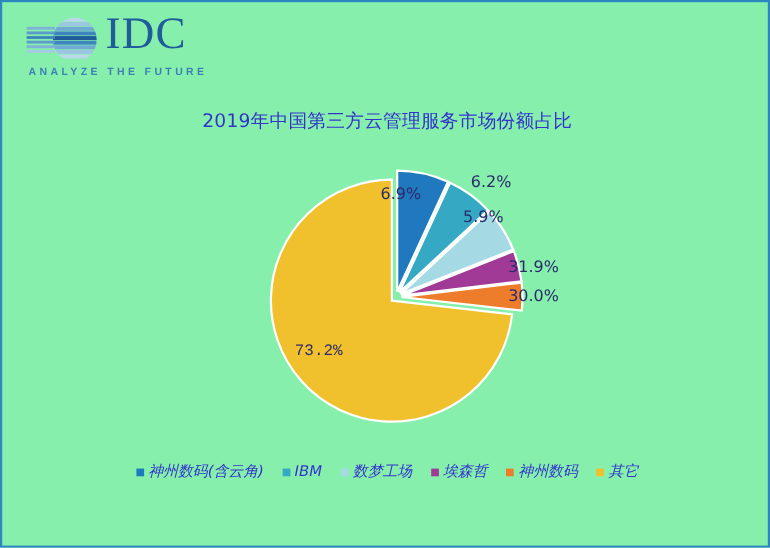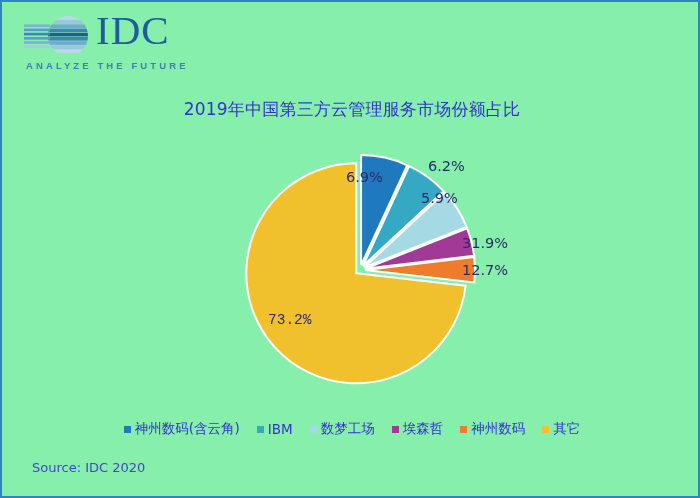--- a/index.html
+++ b/index.html
@@ -98,20 +98,21 @@
     width: 700px;
     display: flex;
     justify-content: center;
     align-items: center;
     gap: 17px;
   }
   .legend-item {
     display: flex;
     align-items: center;
     gap: 4px;
+    font-style: italic;
   }
   .legend-swatch {
     width: 7px;
     height: 7px;
     display: inline-block;
     flex: 0 0 auto;
   }
   .legend-text {
     font-size: 13.5px;
     color: #3333CC;
@@ -176,21 +177,21 @@
           <path d="M 362.84679831201817 136.77177114403787 L 465.1222117597258 96.2780703487233 A 110 110 0 0 1 472.06388481469764 123.6710835336022 Z" fill="#A03A96" stroke="#ffffff" stroke-width="2"></path>
           <path d="M 362.9999753260093 137.9842920625706 L 472.21706182868877 124.88360445213493 A 110 110 0 0 1 472.2972194832102 150.3984943986536 Z" fill="#ED7D2B" stroke="#ffffff" stroke-width="2"></path>
           <path d="M 354.2702942728791 141.33005933717126 L 463.56753843008 153.74426167325424 A 110 110 0 1 1 354.2702942728791 31.330059337171264 Z" fill="#F0C12C" stroke="#ffffff" stroke-width="2"></path>
         </g>
     </svg>
     <div id="pie-labels">
         <div class="slice-label" style="left: 344px; top: 37px;">6.9%</div>
         <div class="slice-label" style="left: 414px; top: 26px; margin-left: 12px;">6.2%</div>
         <div class="slice-label" style="left: 419px; top: 58px;">5.9%</div>
         <div class="slice-label" style="left: 460px; top: 103px;">31.9%</div>
-        <div class="slice-label" style="left: 460px; top: 130px;">12.7%</div>
+        <div class="slice-label" style="left: 460px; top: 130px;">30.0%</div>
         <div class="slice-label" style="left: 266px; top: 180px; font-family: Liberation Mono, monospace;">73.2%</div>
       </div>
   </div>
 
   <div id="legend">
       <div class="legend-item">
         <span class="legend-swatch" style="background: rgb(32, 121, 190);"></span>
         <span class="legend-text">神州数码(含云角)</span>
       </div>
       <div class="legend-item">
@@ -208,15 +209,14 @@
       <div class="legend-item">
         <span class="legend-swatch" style="background: rgb(237, 125, 43);"></span>
         <span class="legend-text">神州数码</span>
       </div>
       <div class="legend-item">
         <span class="legend-swatch" style="background: rgb(240, 193, 44);"></span>
         <span class="legend-text">其它</span>
       </div>
     </div>
 
-  <div id="source-note">Source: IDC 2020</div>
 
 </div>
 
 </body></html>

